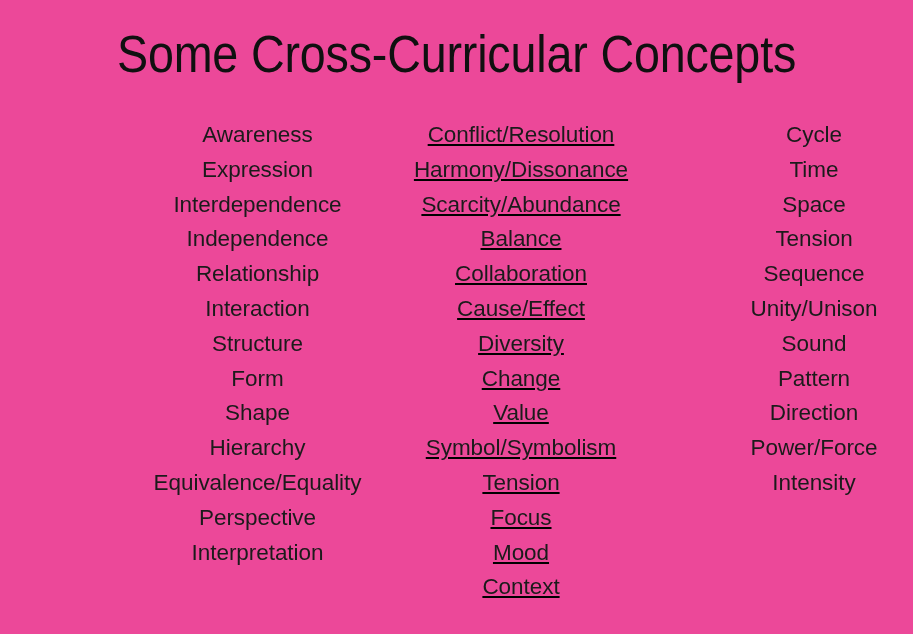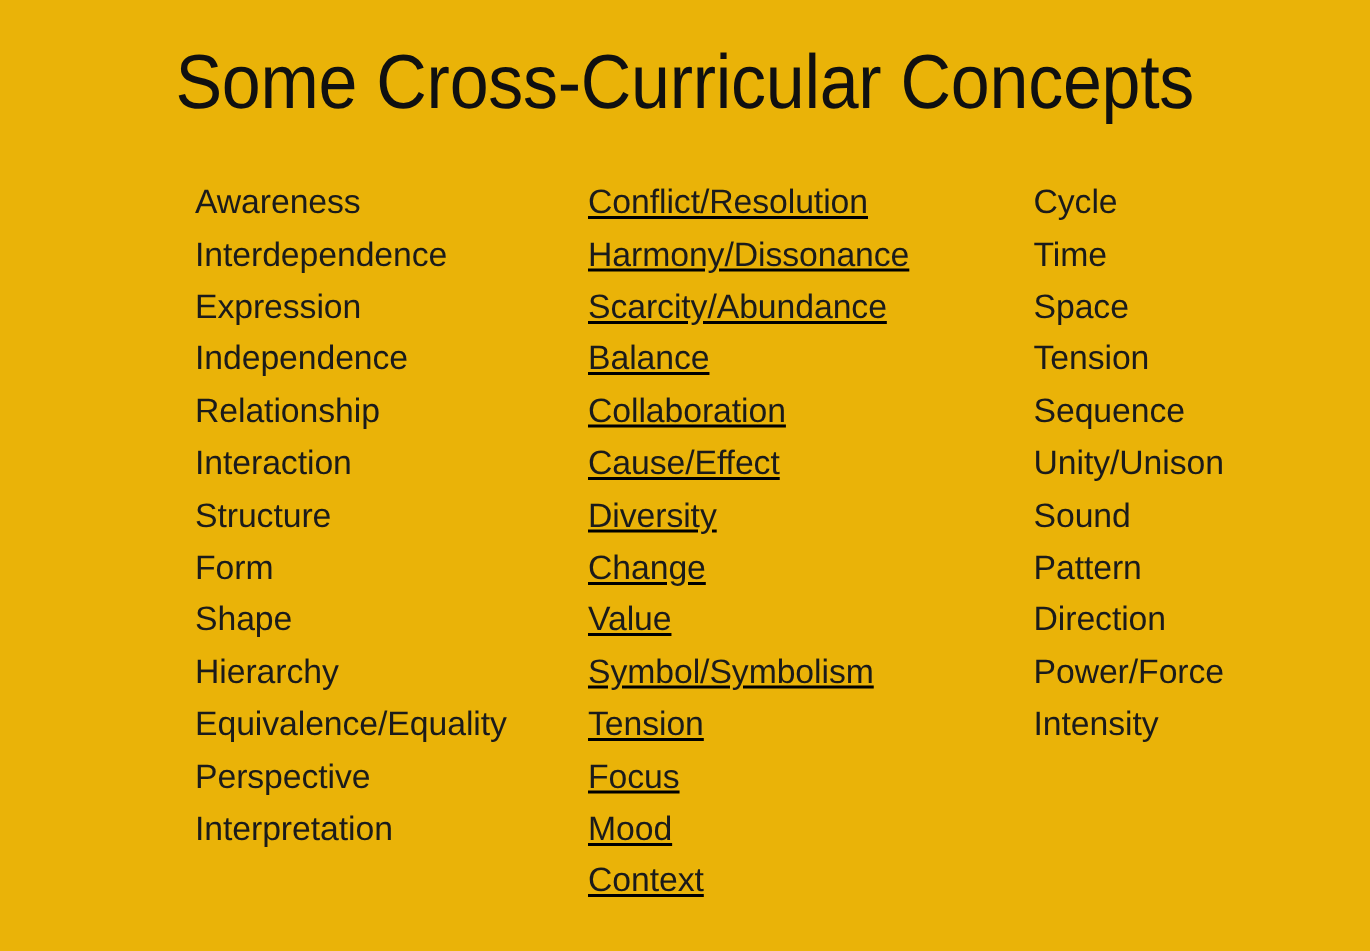--- a/index.html
+++ b/index.html
@@ -11,21 +11,21 @@
     width: 913px;
     height: 634px;
     background: #ffffff;
     font-family: "Liberation Sans", "DejaVu Sans", sans-serif;
     overflow: hidden;
   }
   .slide {
     position: relative;
     width: 913px;
     height: 634px;
-    background: #eab308;
+    background: #ec4899;
   }
   .slide-title {
     position: absolute;
     left: 0;
     top: 24px;
     width: 913px;
     text-align: center;
     font-size: 51px;
     line-height: 62px;
     font-weight: 400;
@@ -50,35 +50,36 @@
   .concept-column.col-2 { left: 392px; width: 258px; text-decoration: underline; }
   .concept-column.col-3 { left: 689px; width: 250px; }
   .concept-item {
     height: 34.8px;
     line-height: 34.8px;
     font-size: 22.5px;
     font-weight: 400;
     color: #1b1b1b;
     white-space: nowrap;
     letter-spacing: -0.05px;
+    text-align: center;
   }
 </style>
 </head>
 <body>
 
 <div class="slide">
 
   <div class="slide-title">Some Cross-Curricular Concepts</div>
 
   <div class="columns">
 
     <div class="concept-column col-1">
       <div class="concept-item">Awareness</div>
+      <div class="concept-item">Expression</div>
       <div class="concept-item">Interdependence</div>
-      <div class="concept-item">Expression</div>
       <div class="concept-item">Independence</div>
       <div class="concept-item">Relationship</div>
       <div class="concept-item">Interaction</div>
       <div class="concept-item">Structure</div>
       <div class="concept-item">Form</div>
       <div class="concept-item">Shape</div>
       <div class="concept-item">Hierarchy</div>
       <div class="concept-item">Equivalence/Equality</div>
       <div class="concept-item">Perspective</div>
       <div class="concept-item">Interpretation</div>

